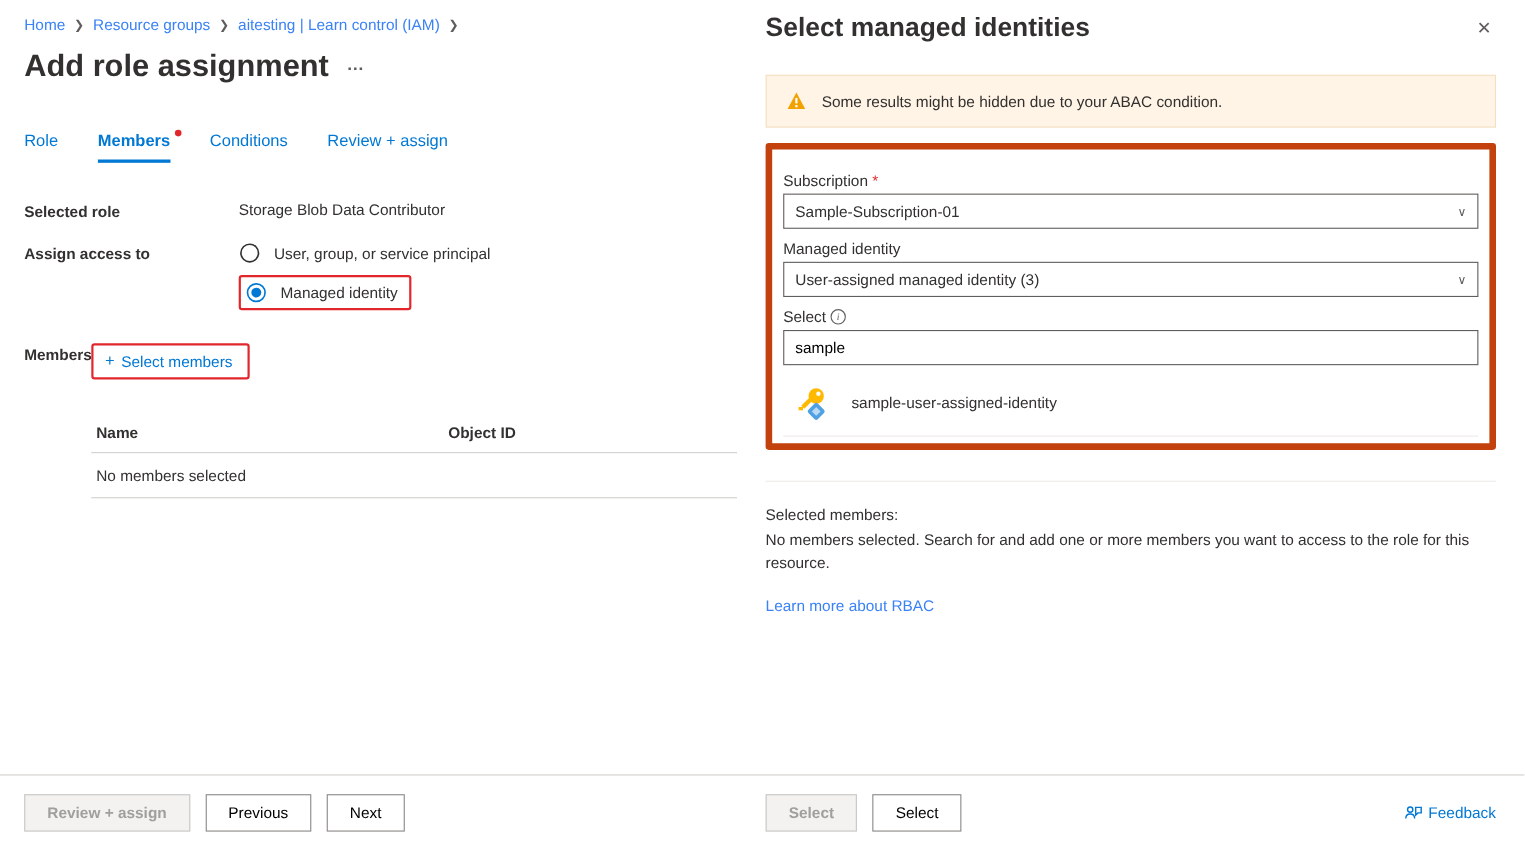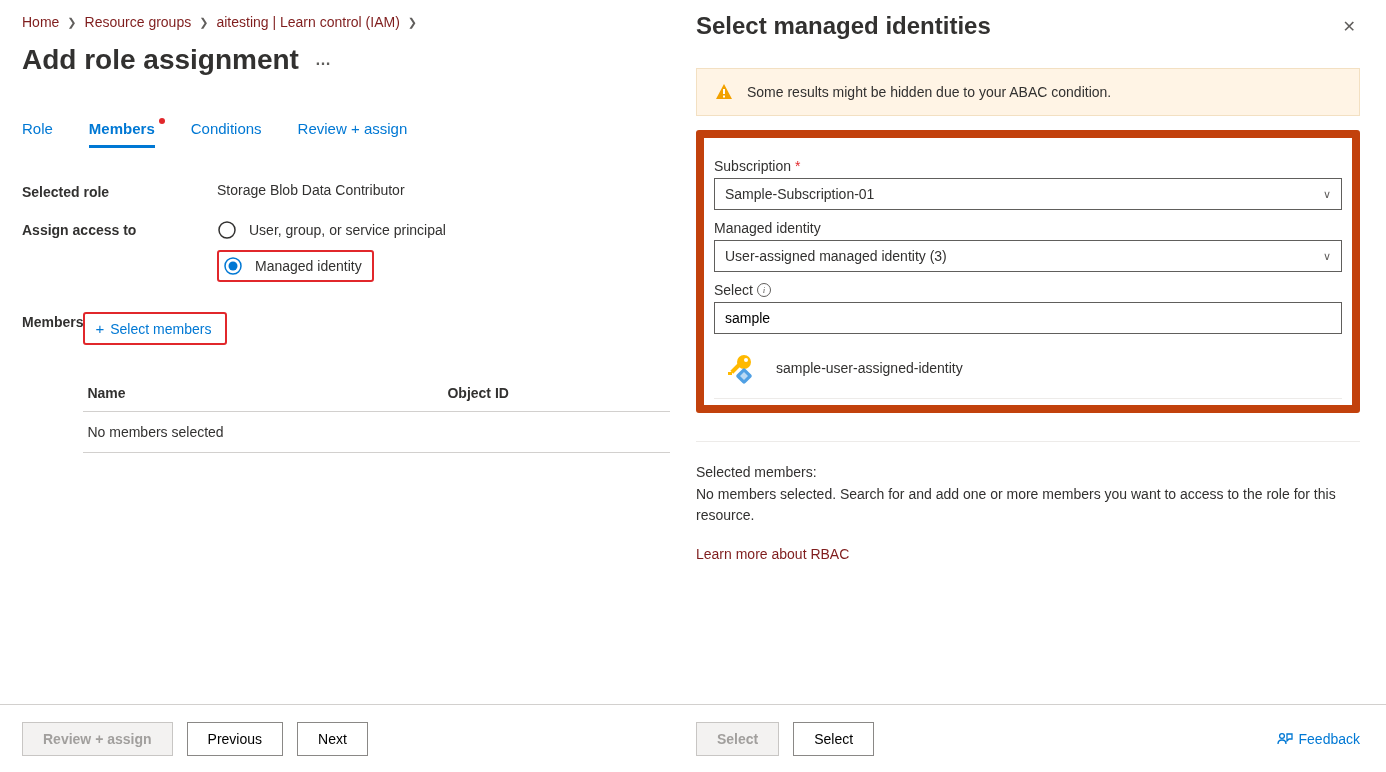--- a/index.html
+++ b/index.html
@@ -6,21 +6,21 @@
   body {
     font-family: "Segoe UI", -apple-system, Arial, sans-serif;
     font-size: 14px;
     color: #323130;
     background: #fff;
     width: 1386px;
     height: 772px;
     overflow: hidden;
     position: relative;
   }
-  a { color: #7f1d1d; text-decoration: none; }
+  a { color: #3b82f6; text-decoration: none; }
 
   
   .left-pane {
     position: absolute;
     left: 0; top: 0;
     width: 670px;
     height: 772px;
     padding: 14px 0 0 22px;
   }
 
@@ -110,21 +110,21 @@
     margin-top: 30px;
     width: 640px;
   }
   .members-table .th-row {
     display:flex;
     border-bottom:1px solid #d2d0ce;
     padding: 10px 4px;
     font-weight:600;
     font-size:14px;
   }
-  .members-table .th-row > div:first-child { width:360px; }
+  .members-table .th-row > div:first-child { width:320px; }
   .members-table .body-row {
     padding: 12px 4px;
     border-bottom:1px solid #d2d0ce;
     font-size:14px;
   }
 
   .description-box {
     width:640px; height:90px;
     border:1px solid #605e5c;
     padding:8px 10px;
@@ -188,21 +188,21 @@
     background:#fff4e5;
     border:1px solid #f3e0c2;
     padding: 14px 18px;
     display:flex;
     align-items:center;
     gap:14px;
     font-size:14px;
   }
 
   .highlight-red {
-    border:8px solid #c2410c;
+    border:6px solid #c2410c;
     border-radius:3px;
     padding: 10px 10px 6px 10px;
     margin-top:14px;
   }
 
   .field-label { font-size:14px; margin-top:10px; margin-bottom:4px; display:flex; align-items:center; gap:4px;}
   .req { color:#e1272b; }
   .select-box, .text-input {
     width:100%;
     height:32px;

